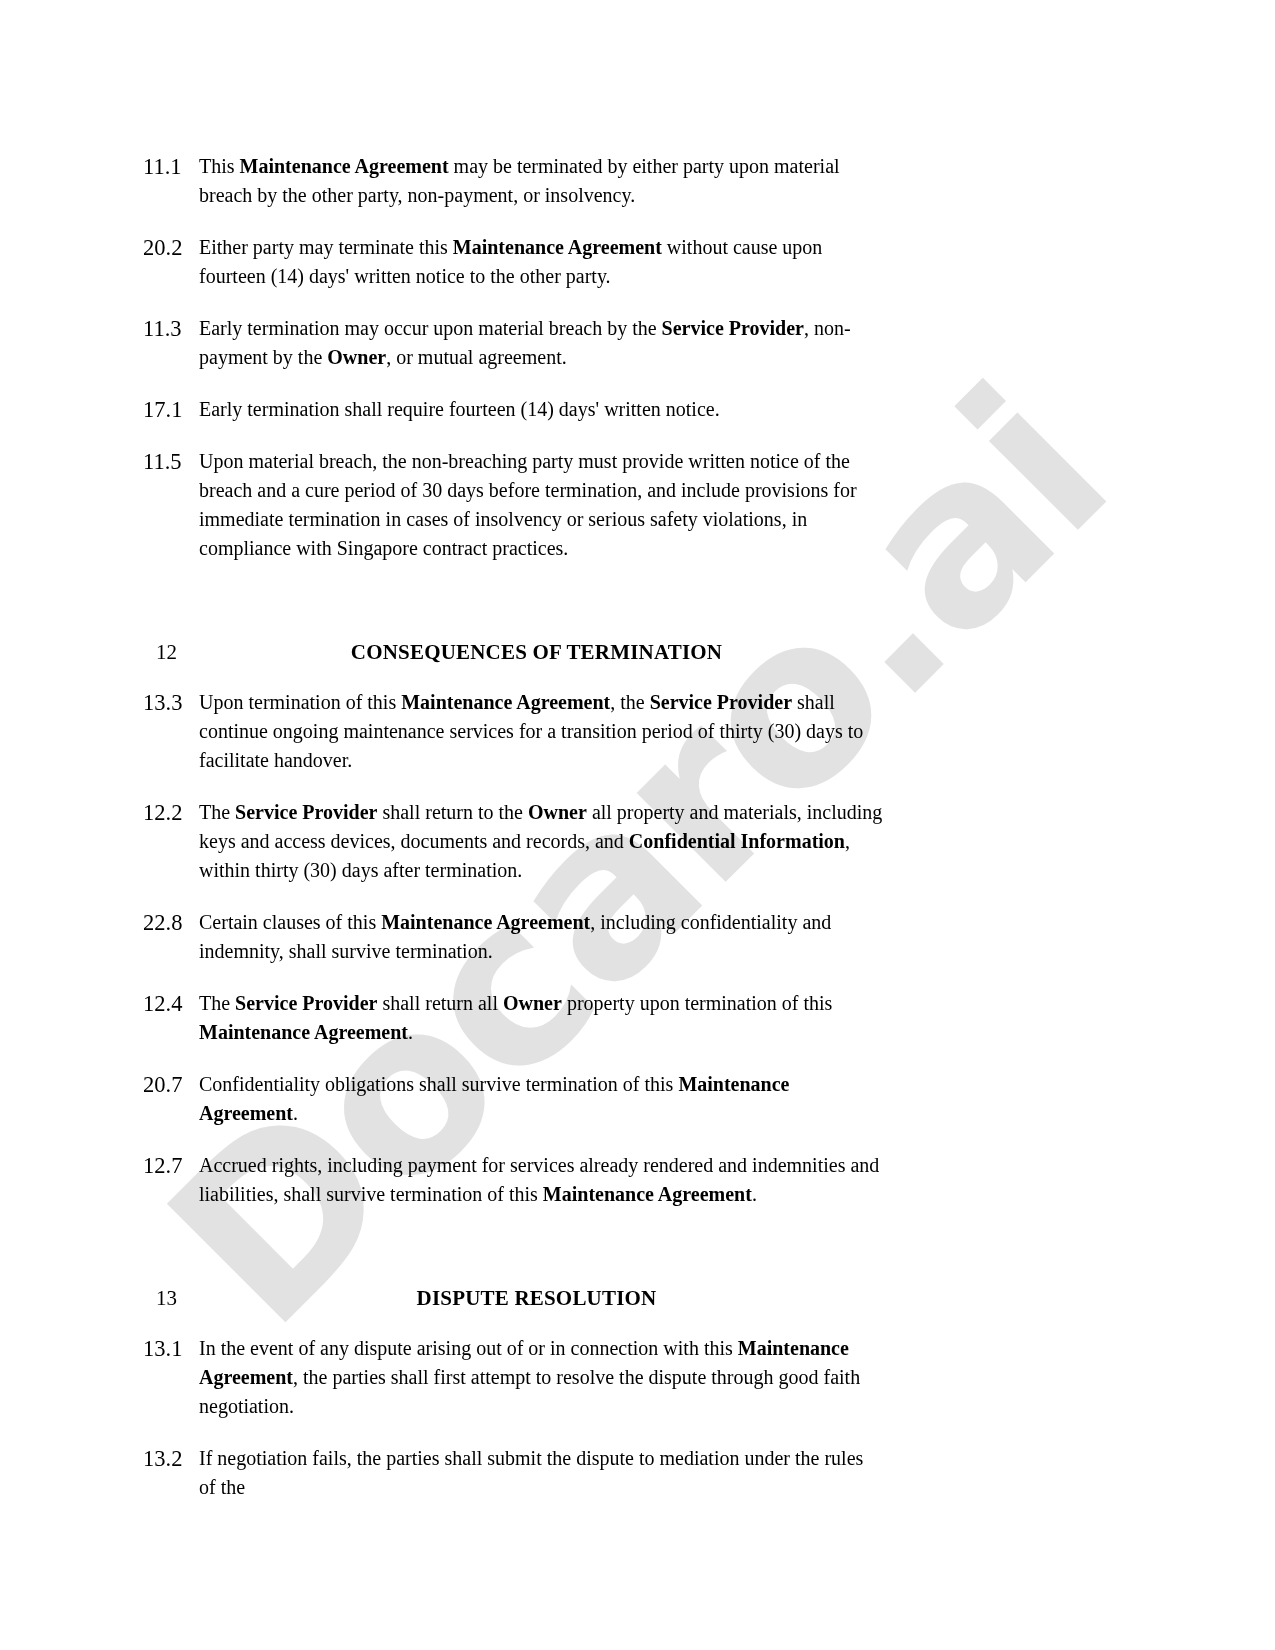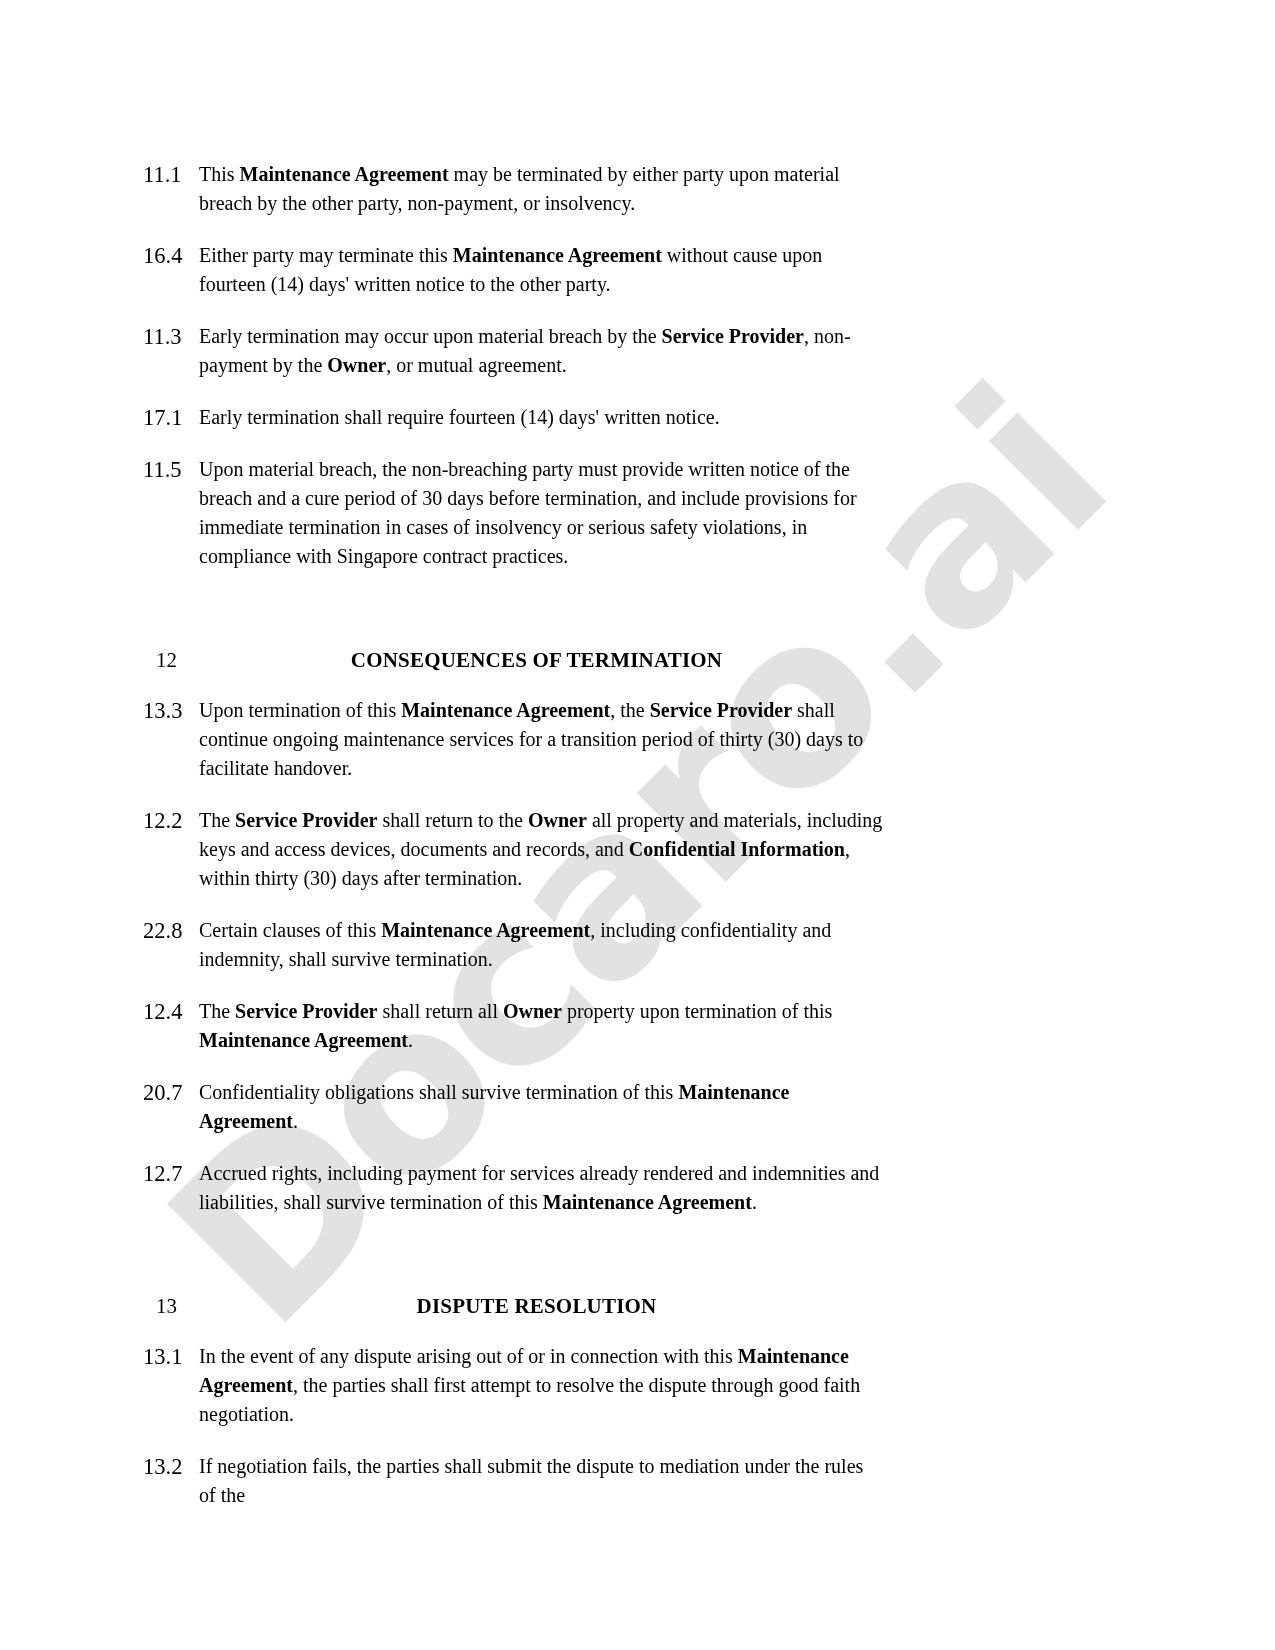--- a/index.html
+++ b/index.html
@@ -38,21 +38,21 @@
     color: #e2e2e2;
     white-space: nowrap;
     user-select: none;
     line-height: 1;
   }
 
   
   .content {
     position: absolute;
     left: 0;
-    top: 8px;
+    top: 0;
     width: 1069px;
     z-index: 1;
     padding: 152px 185px 0 143px;
     box-sizing: border-box;
   }
 
   .clause {
     display: flex;
     align-items: flex-start;
     margin: 0 0 23px 0;
@@ -107,21 +107,21 @@
   <div class="watermark-layer">
     <div class="watermark-text">Docaro.ai</div>
   </div>
 
   <div class="content" id="content-root">
       <div class="clause">
         <div class="clause-number">11.1</div>
         <div class="clause-text">This <b>Maintenance Agreement</b> may be terminated by either party upon material breach by the other party, non-payment, or insolvency.</div>
       </div>
       <div class="clause">
-        <div class="clause-number">16.4</div>
+        <div class="clause-number">20.2</div>
         <div class="clause-text">Either party may terminate this <b>Maintenance Agreement</b> without cause upon fourteen (14) days' written notice to the other party.</div>
       </div>
       <div class="clause">
         <div class="clause-number">11.3</div>
         <div class="clause-text">Early termination may occur upon material breach by the <b>Service Provider</b>, non-payment by the <b>Owner</b>, or mutual agreement.</div>
       </div>
       <div class="clause">
         <div class="clause-number">17.1</div>
         <div class="clause-text">Early termination shall require fourteen (14) days' written notice.</div>
       </div>

